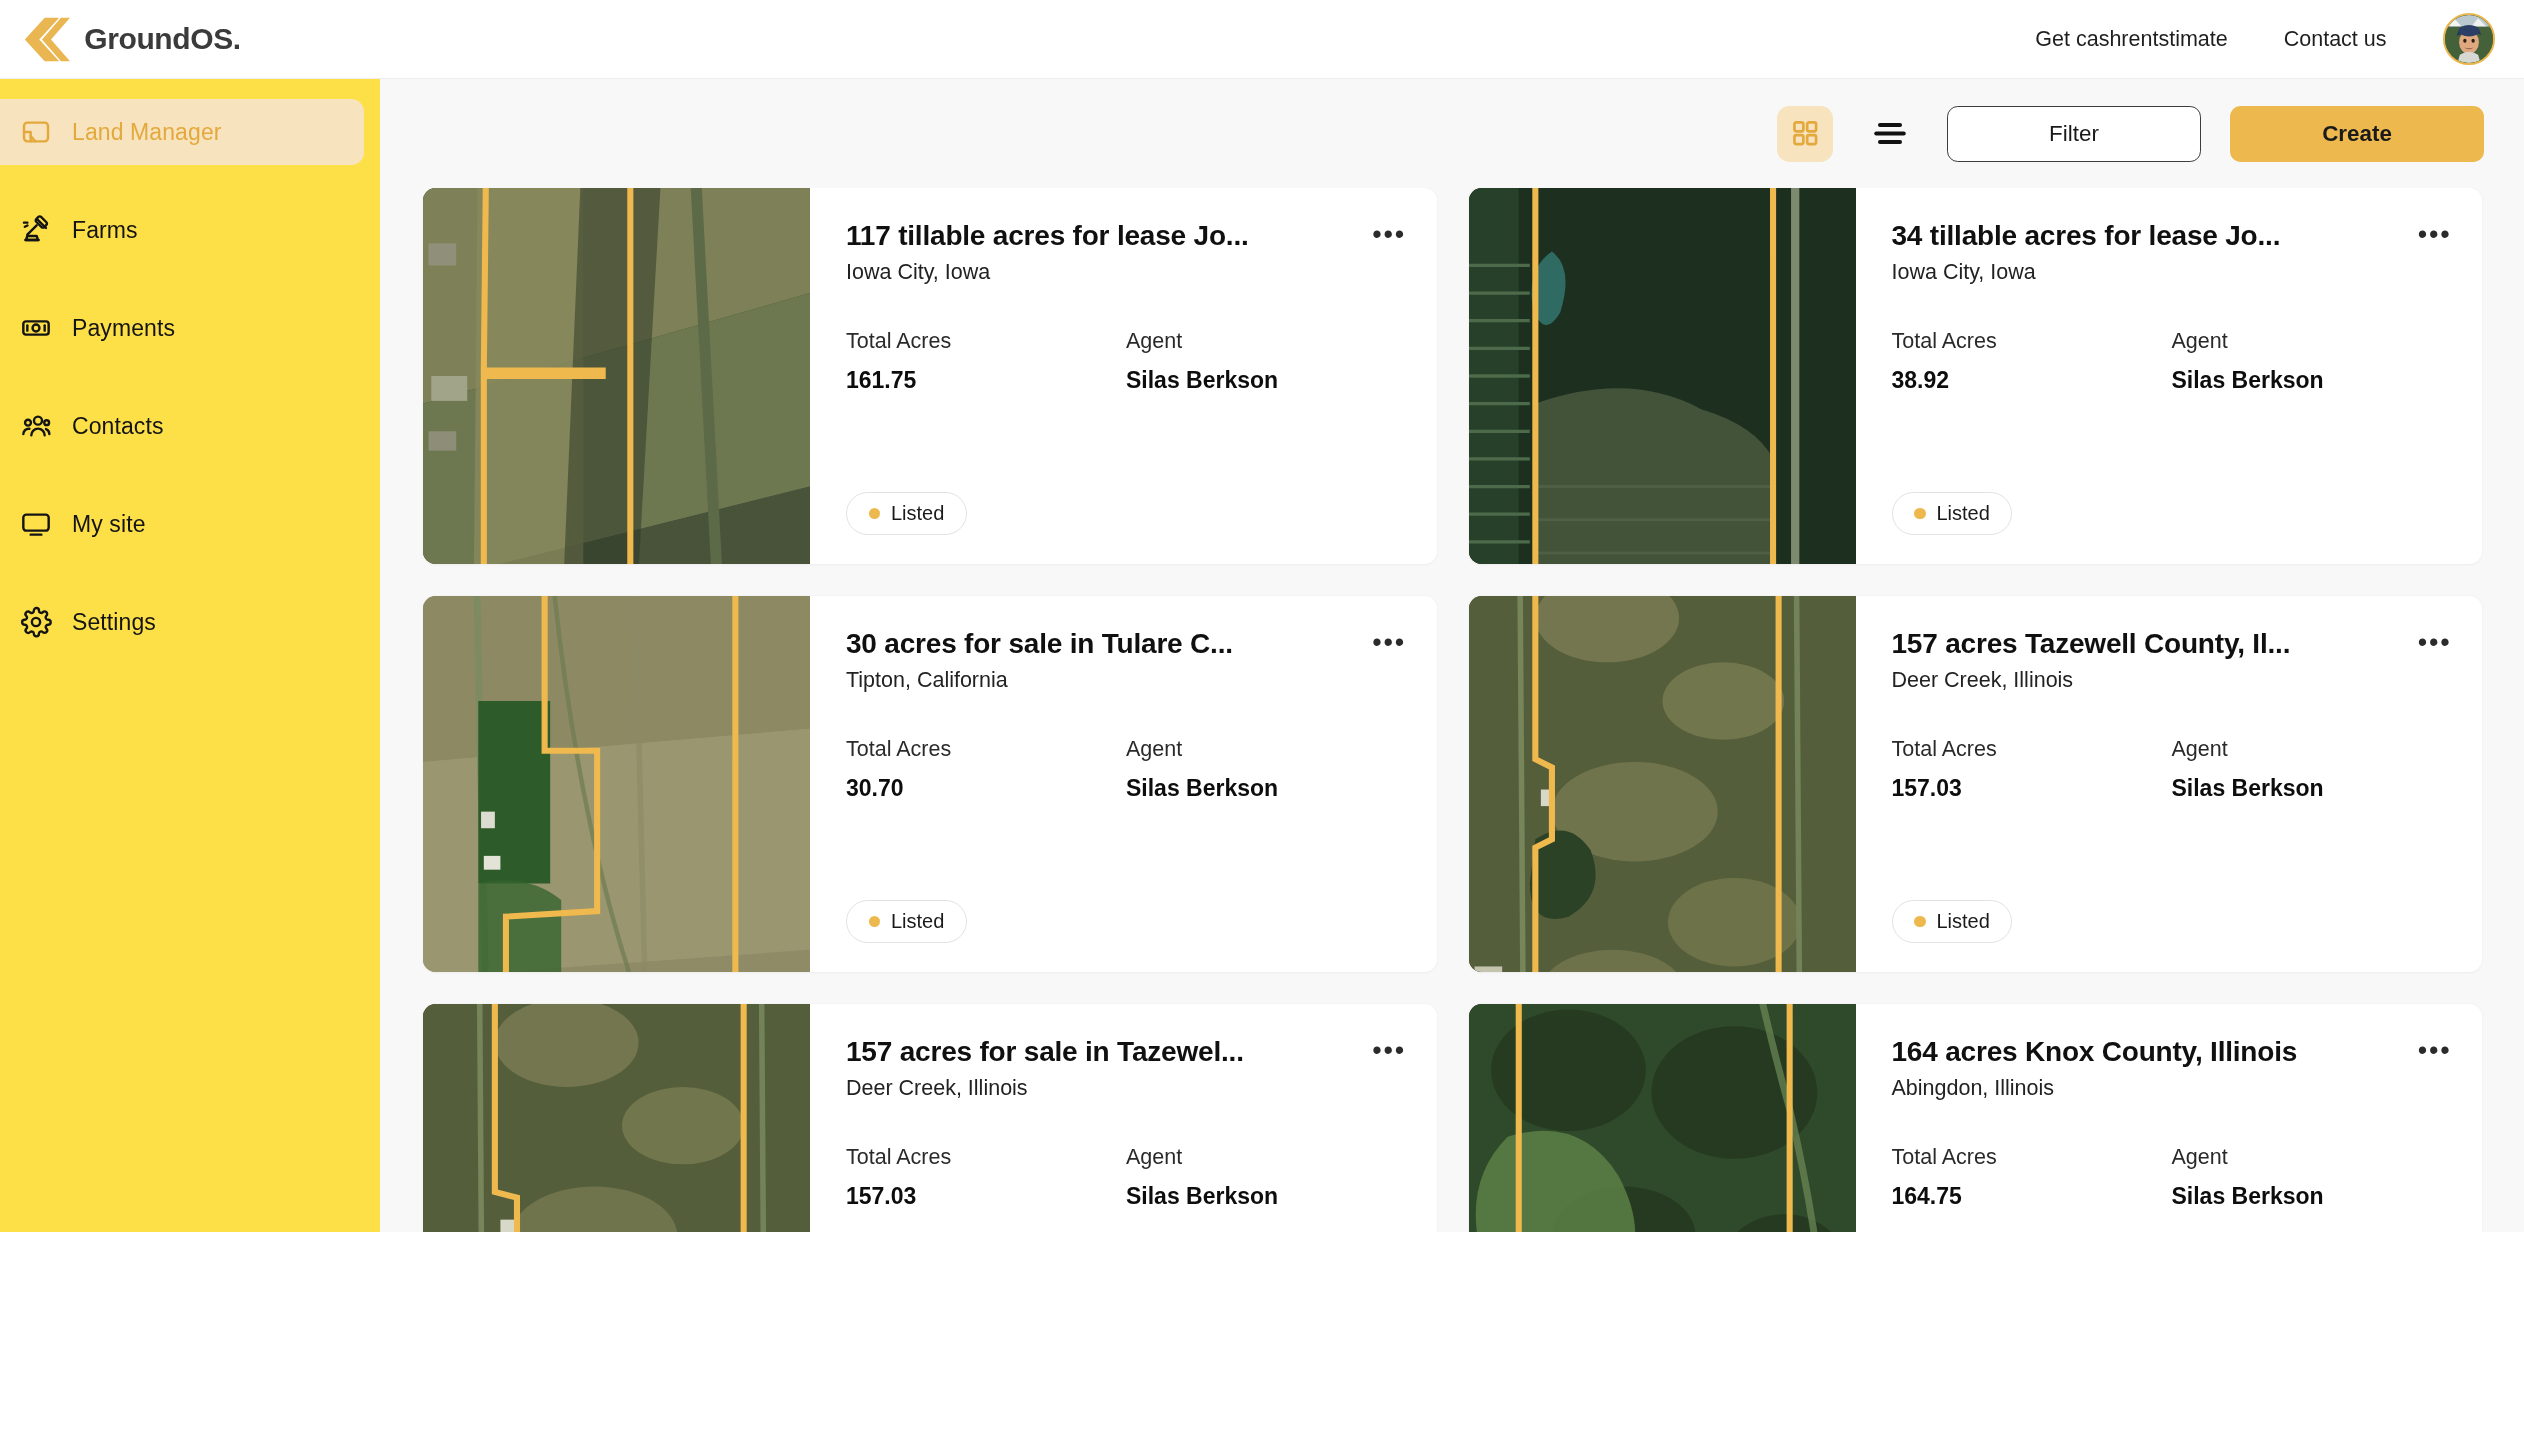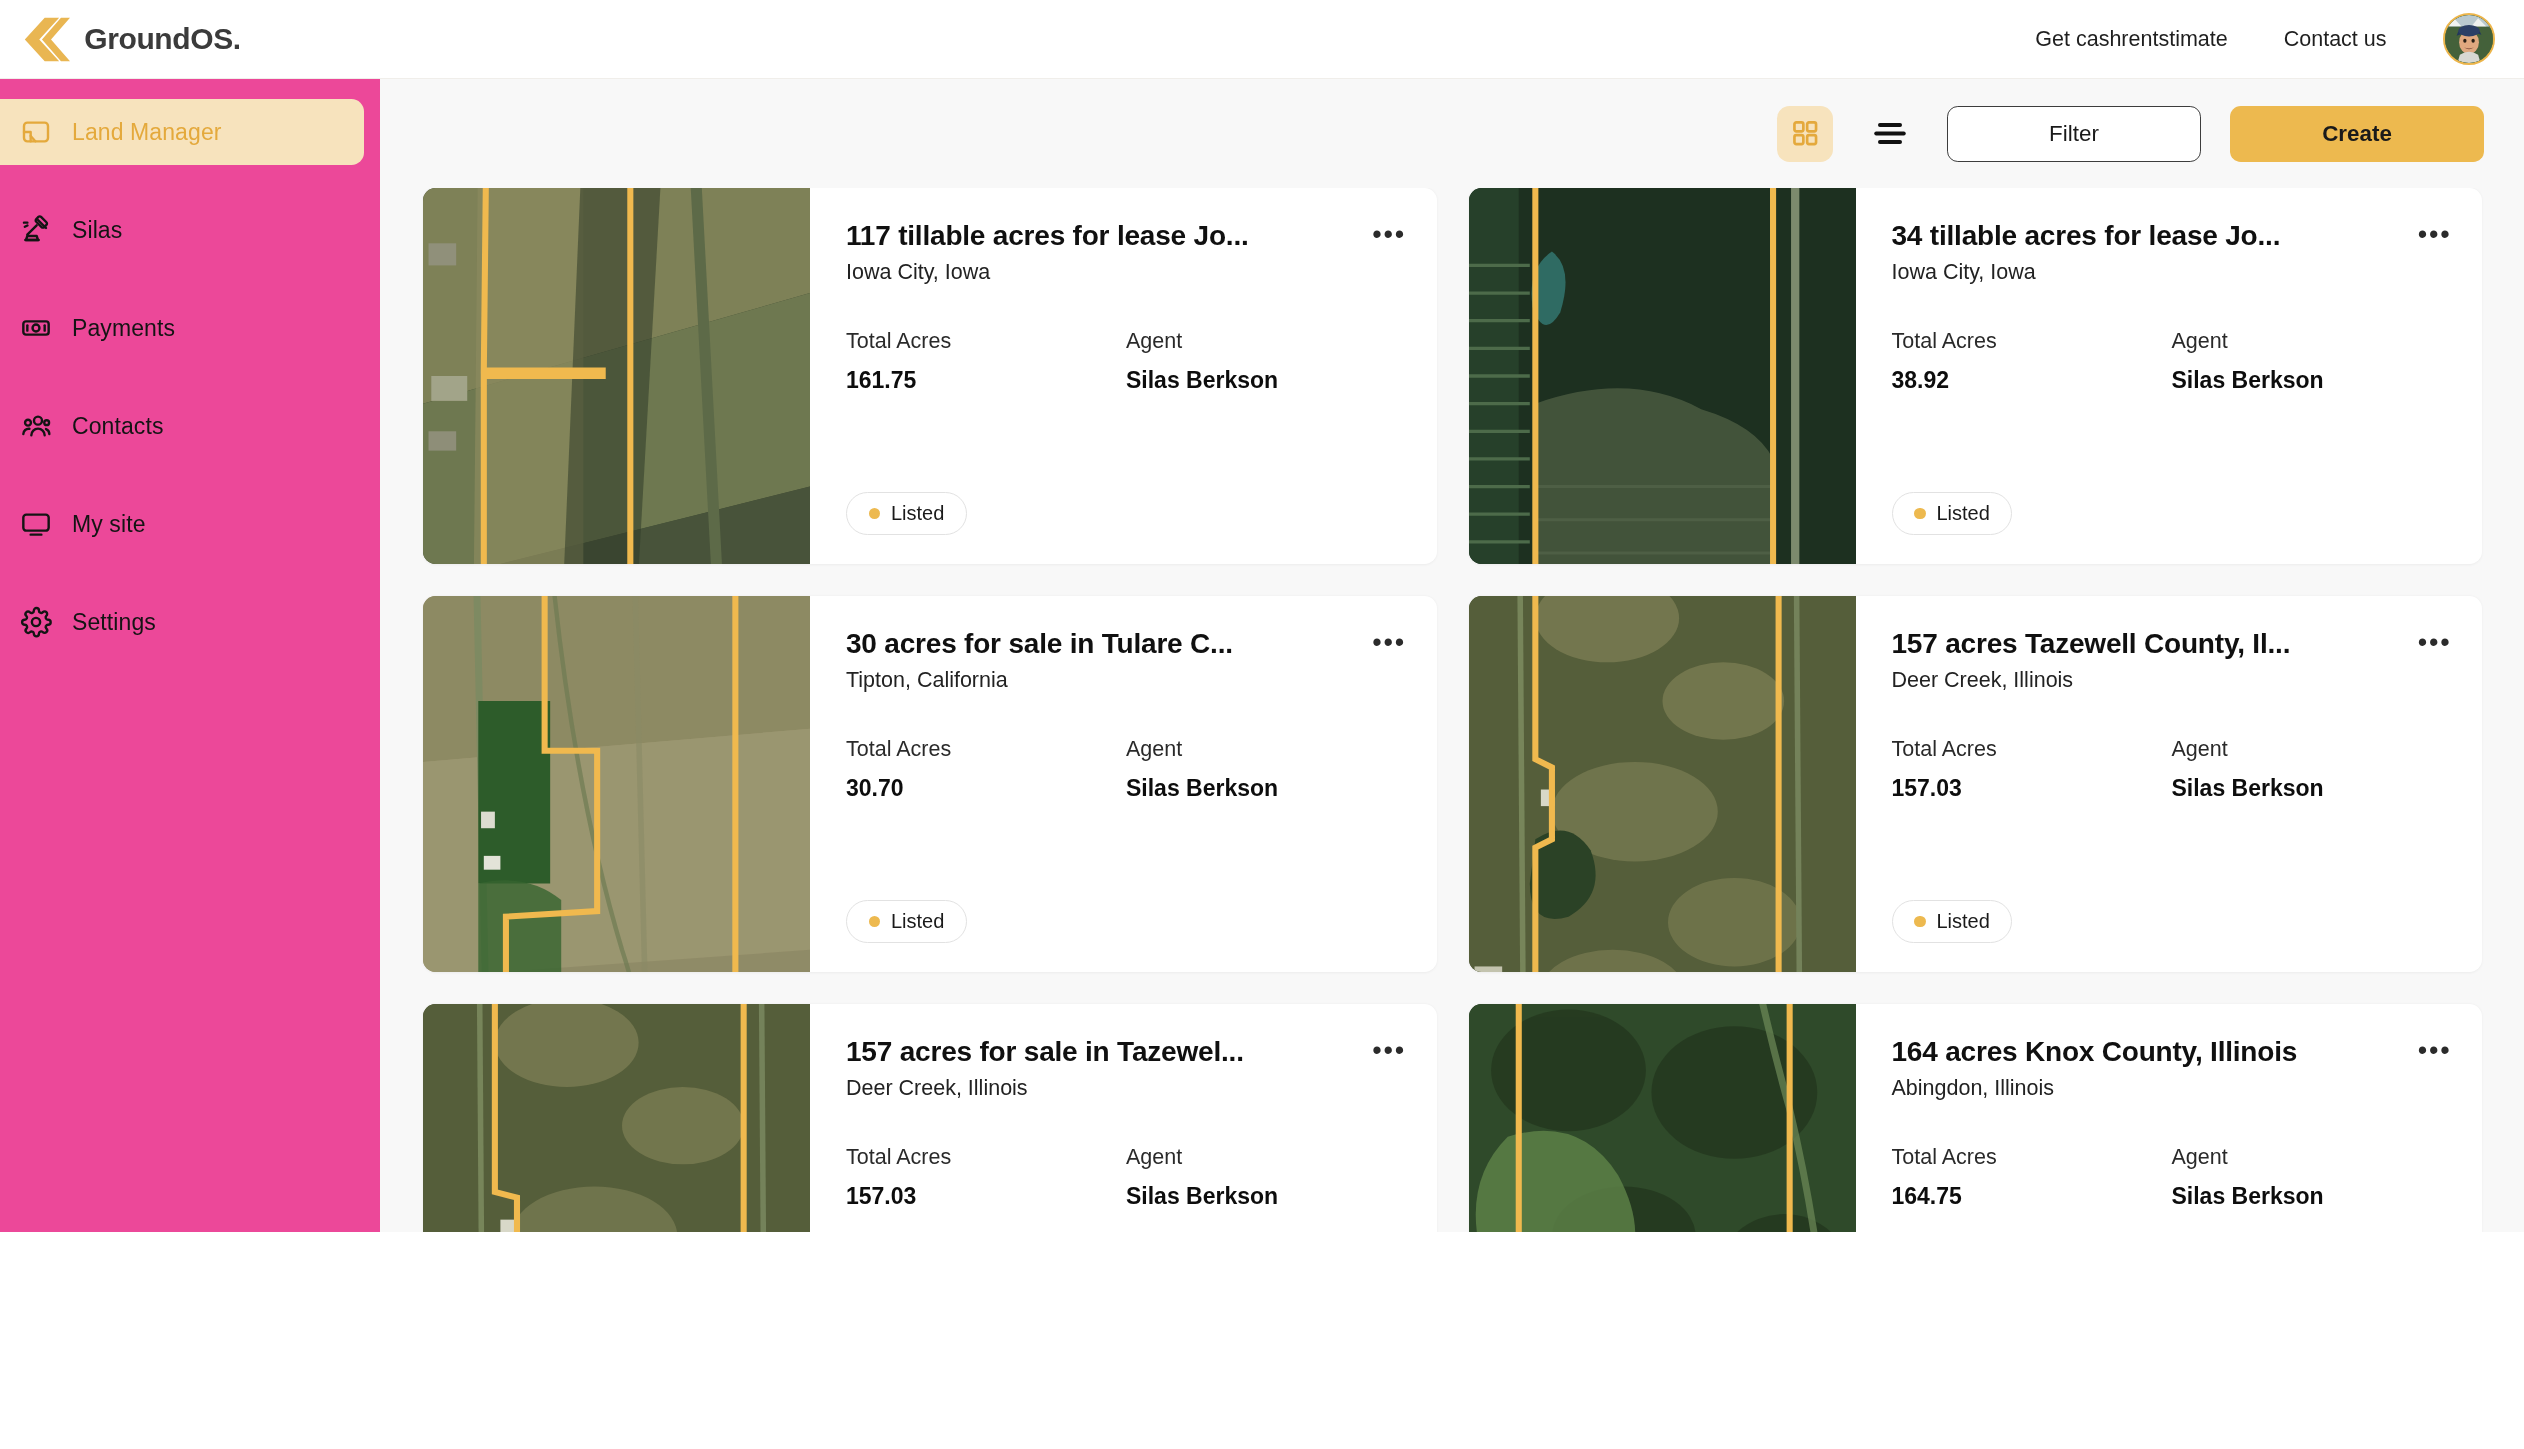--- a/index.html
+++ b/index.html
@@ -36,21 +36,21 @@
     flex: 0 0 52px;
   }
   .avatar svg { display: block; width: 100%; height: 100%; }
 
   
   .body-row { flex: 1 1 auto; display: flex; min-height: 0; }
 
   
   .sidebar {
     width: 380px; flex: 0 0 380px;
-    background: #ec4899;
+    background: #fde047;
     padding: 20px 16px 16px 0;
     text-align: center;
   }
   .nav-item {
     display: flex; align-items: center; gap: 20px;
     height: 66px; padding-left: 20px;
     border-radius: 0 12.5px 12.5px 0;
     cursor: pointer; color: #141414;
   }
   .nav-item .nav-label { font-size: 23px; letter-spacing: 0.1px; }
@@ -198,21 +198,21 @@
       <div class="nav-item">
         <svg class="nav-ico" viewBox="0 0 24 24" fill="none" stroke="#141414" stroke-width="1.8" stroke-linecap="round" stroke-linejoin="round">
           <path d="M13.5 4.5l6 6"></path>
             <path d="M15.8 2.2l4 4a1.4 1.4 0 010 2l-1.6 1.6a1.4 1.4 0 01-2 0l-4-4a1.4 1.4 0 010-2l1.6-1.6a1.4 1.4 0 012 0z"></path>
           <path d="M12.5 8.5l-7 7"></path>
             <path d="M4 19.5h10"></path>
             <path d="M5.5 16.5h7l1 3h-9z"></path>
           <path d="M3 6.5h2.5"></path>
             <path d="M3.6 9.6l2-1"></path>
         </svg>
-        <span class="nav-label">Silas</span>
+        <span class="nav-label">Farms</span>
       </div>
 
       <div class="nav-item">
         <svg class="nav-ico" viewBox="0 0 24 24" fill="none" stroke="#141414" stroke-width="1.8" stroke-linecap="round" stroke-linejoin="round">
           <rect x="2.5" y="7" width="19" height="10" rx="2"></rect>
           <circle cx="12" cy="12" r="2.6"></circle>
           <path d="M5.5 10v4"></path>
             <path d="M18.5 10v4"></path>
         </svg>
         <span class="nav-label">Payments</span>

